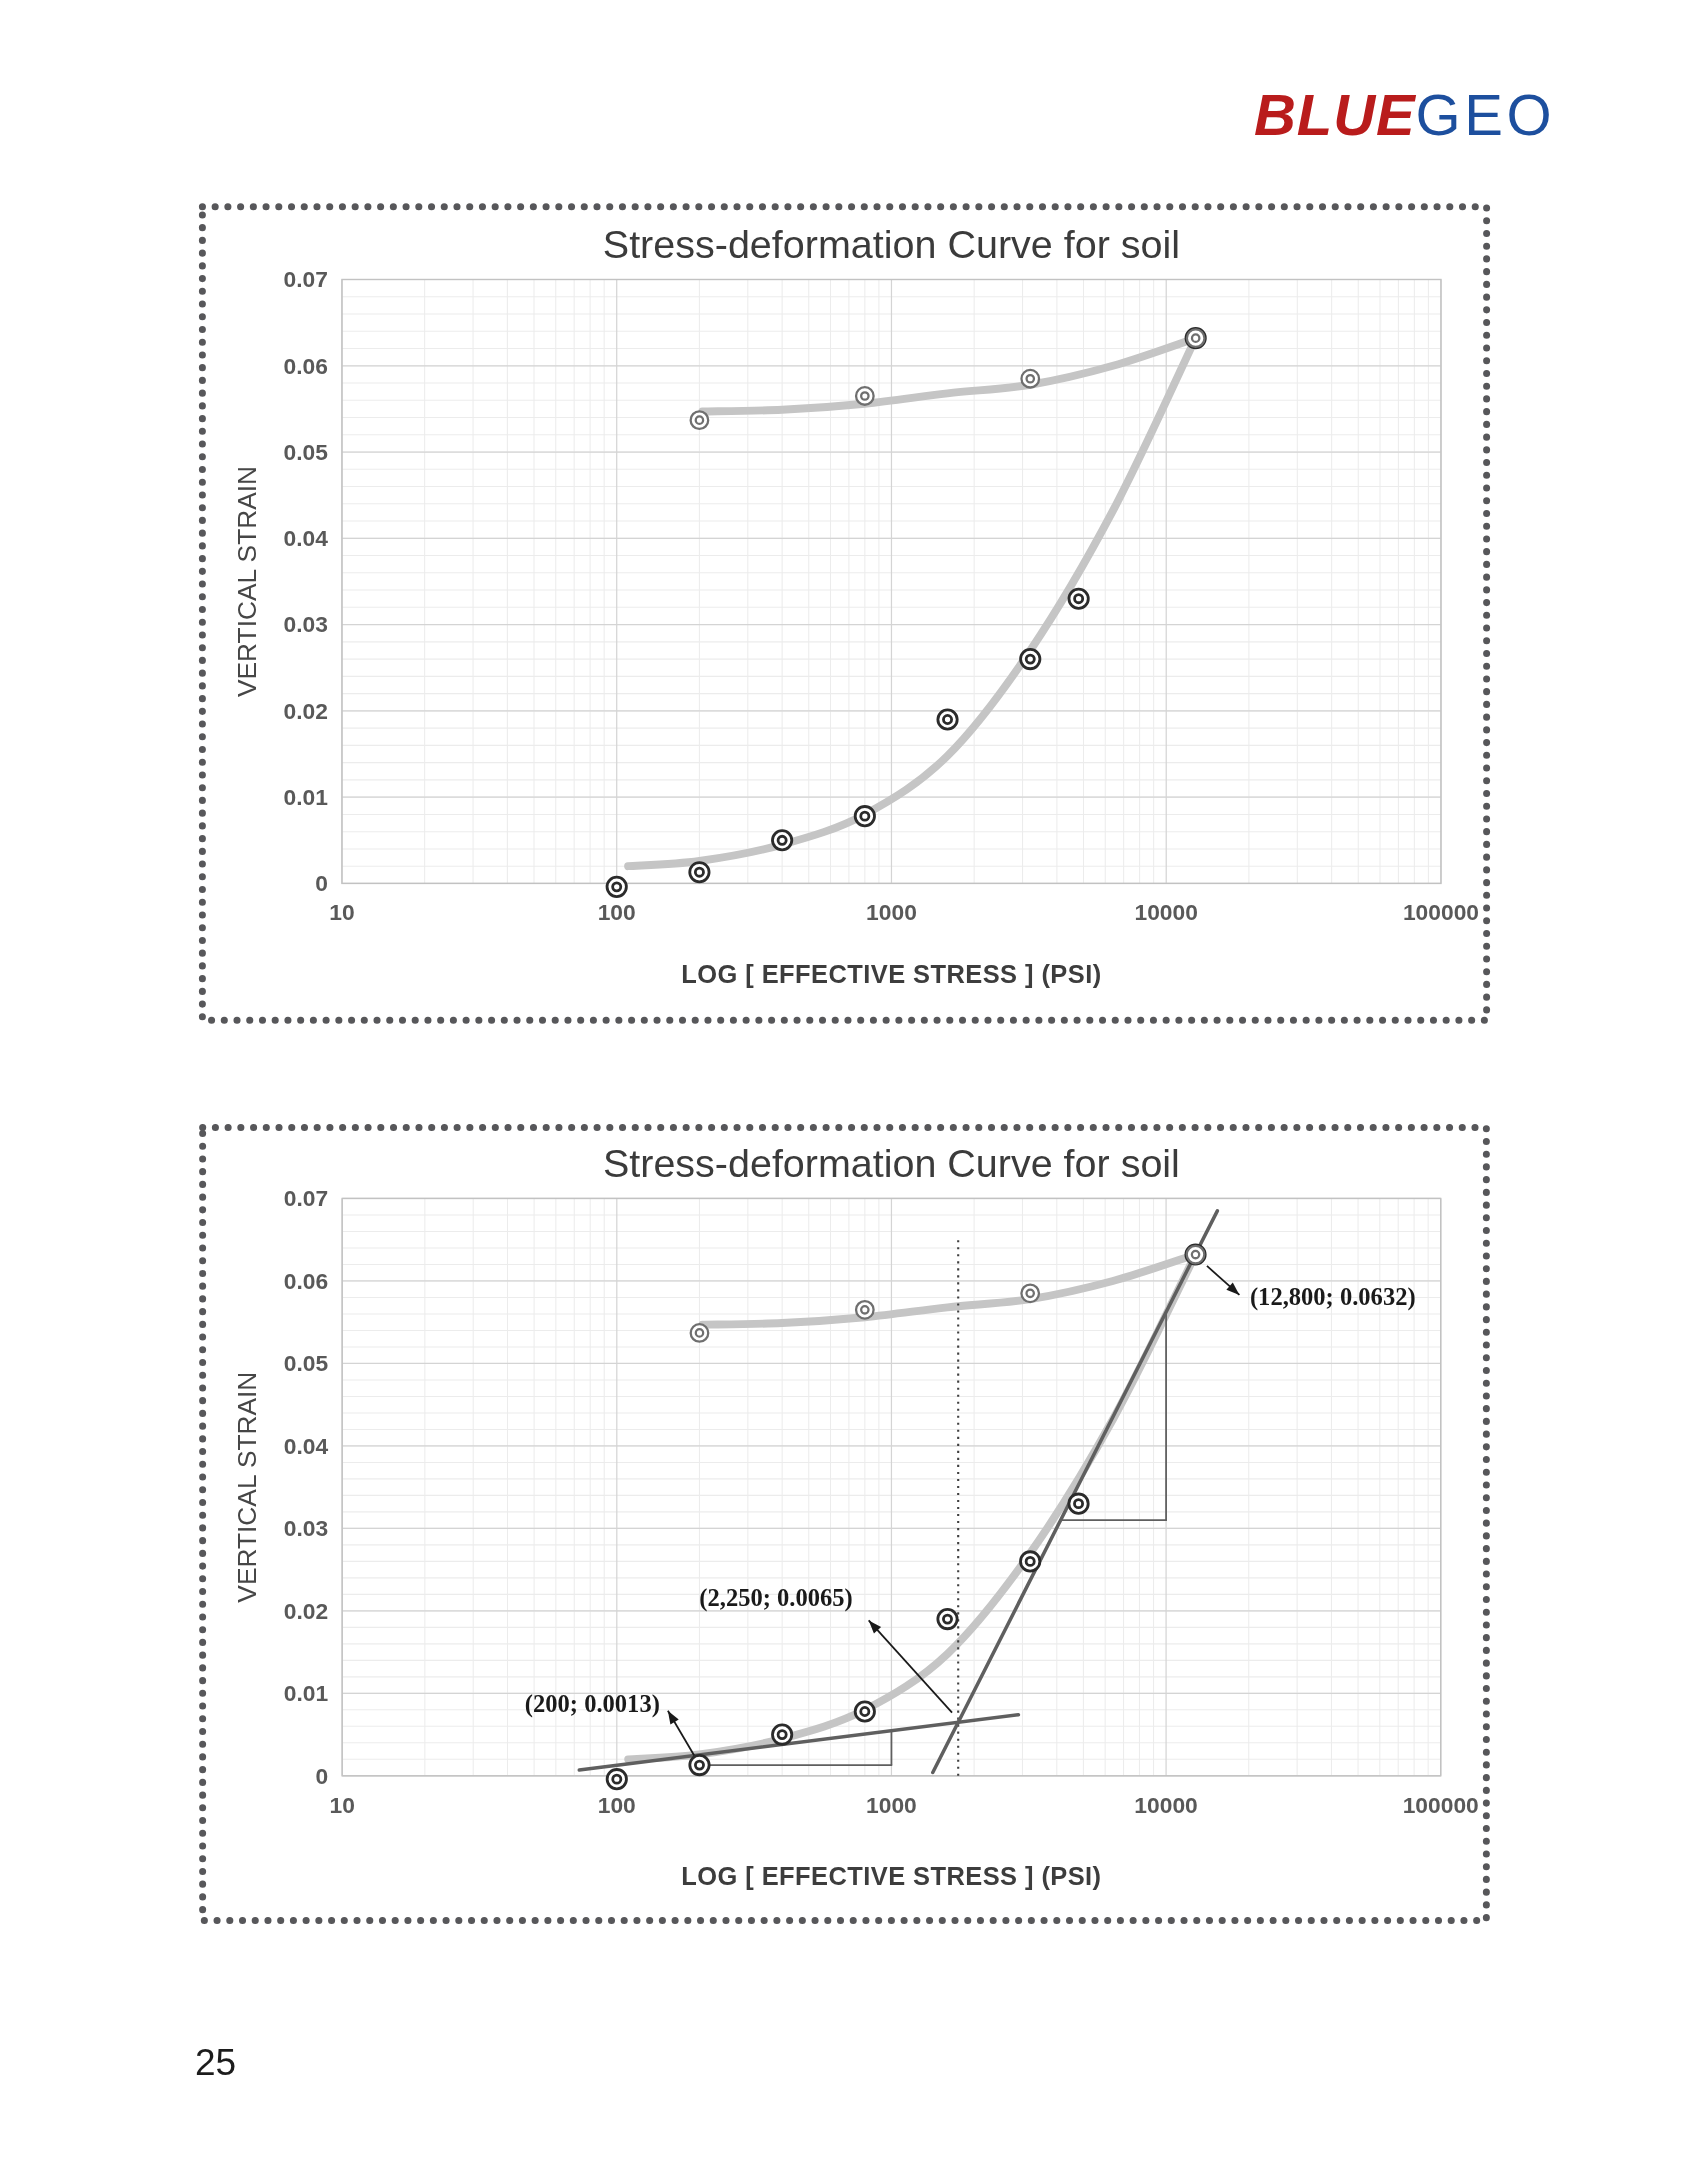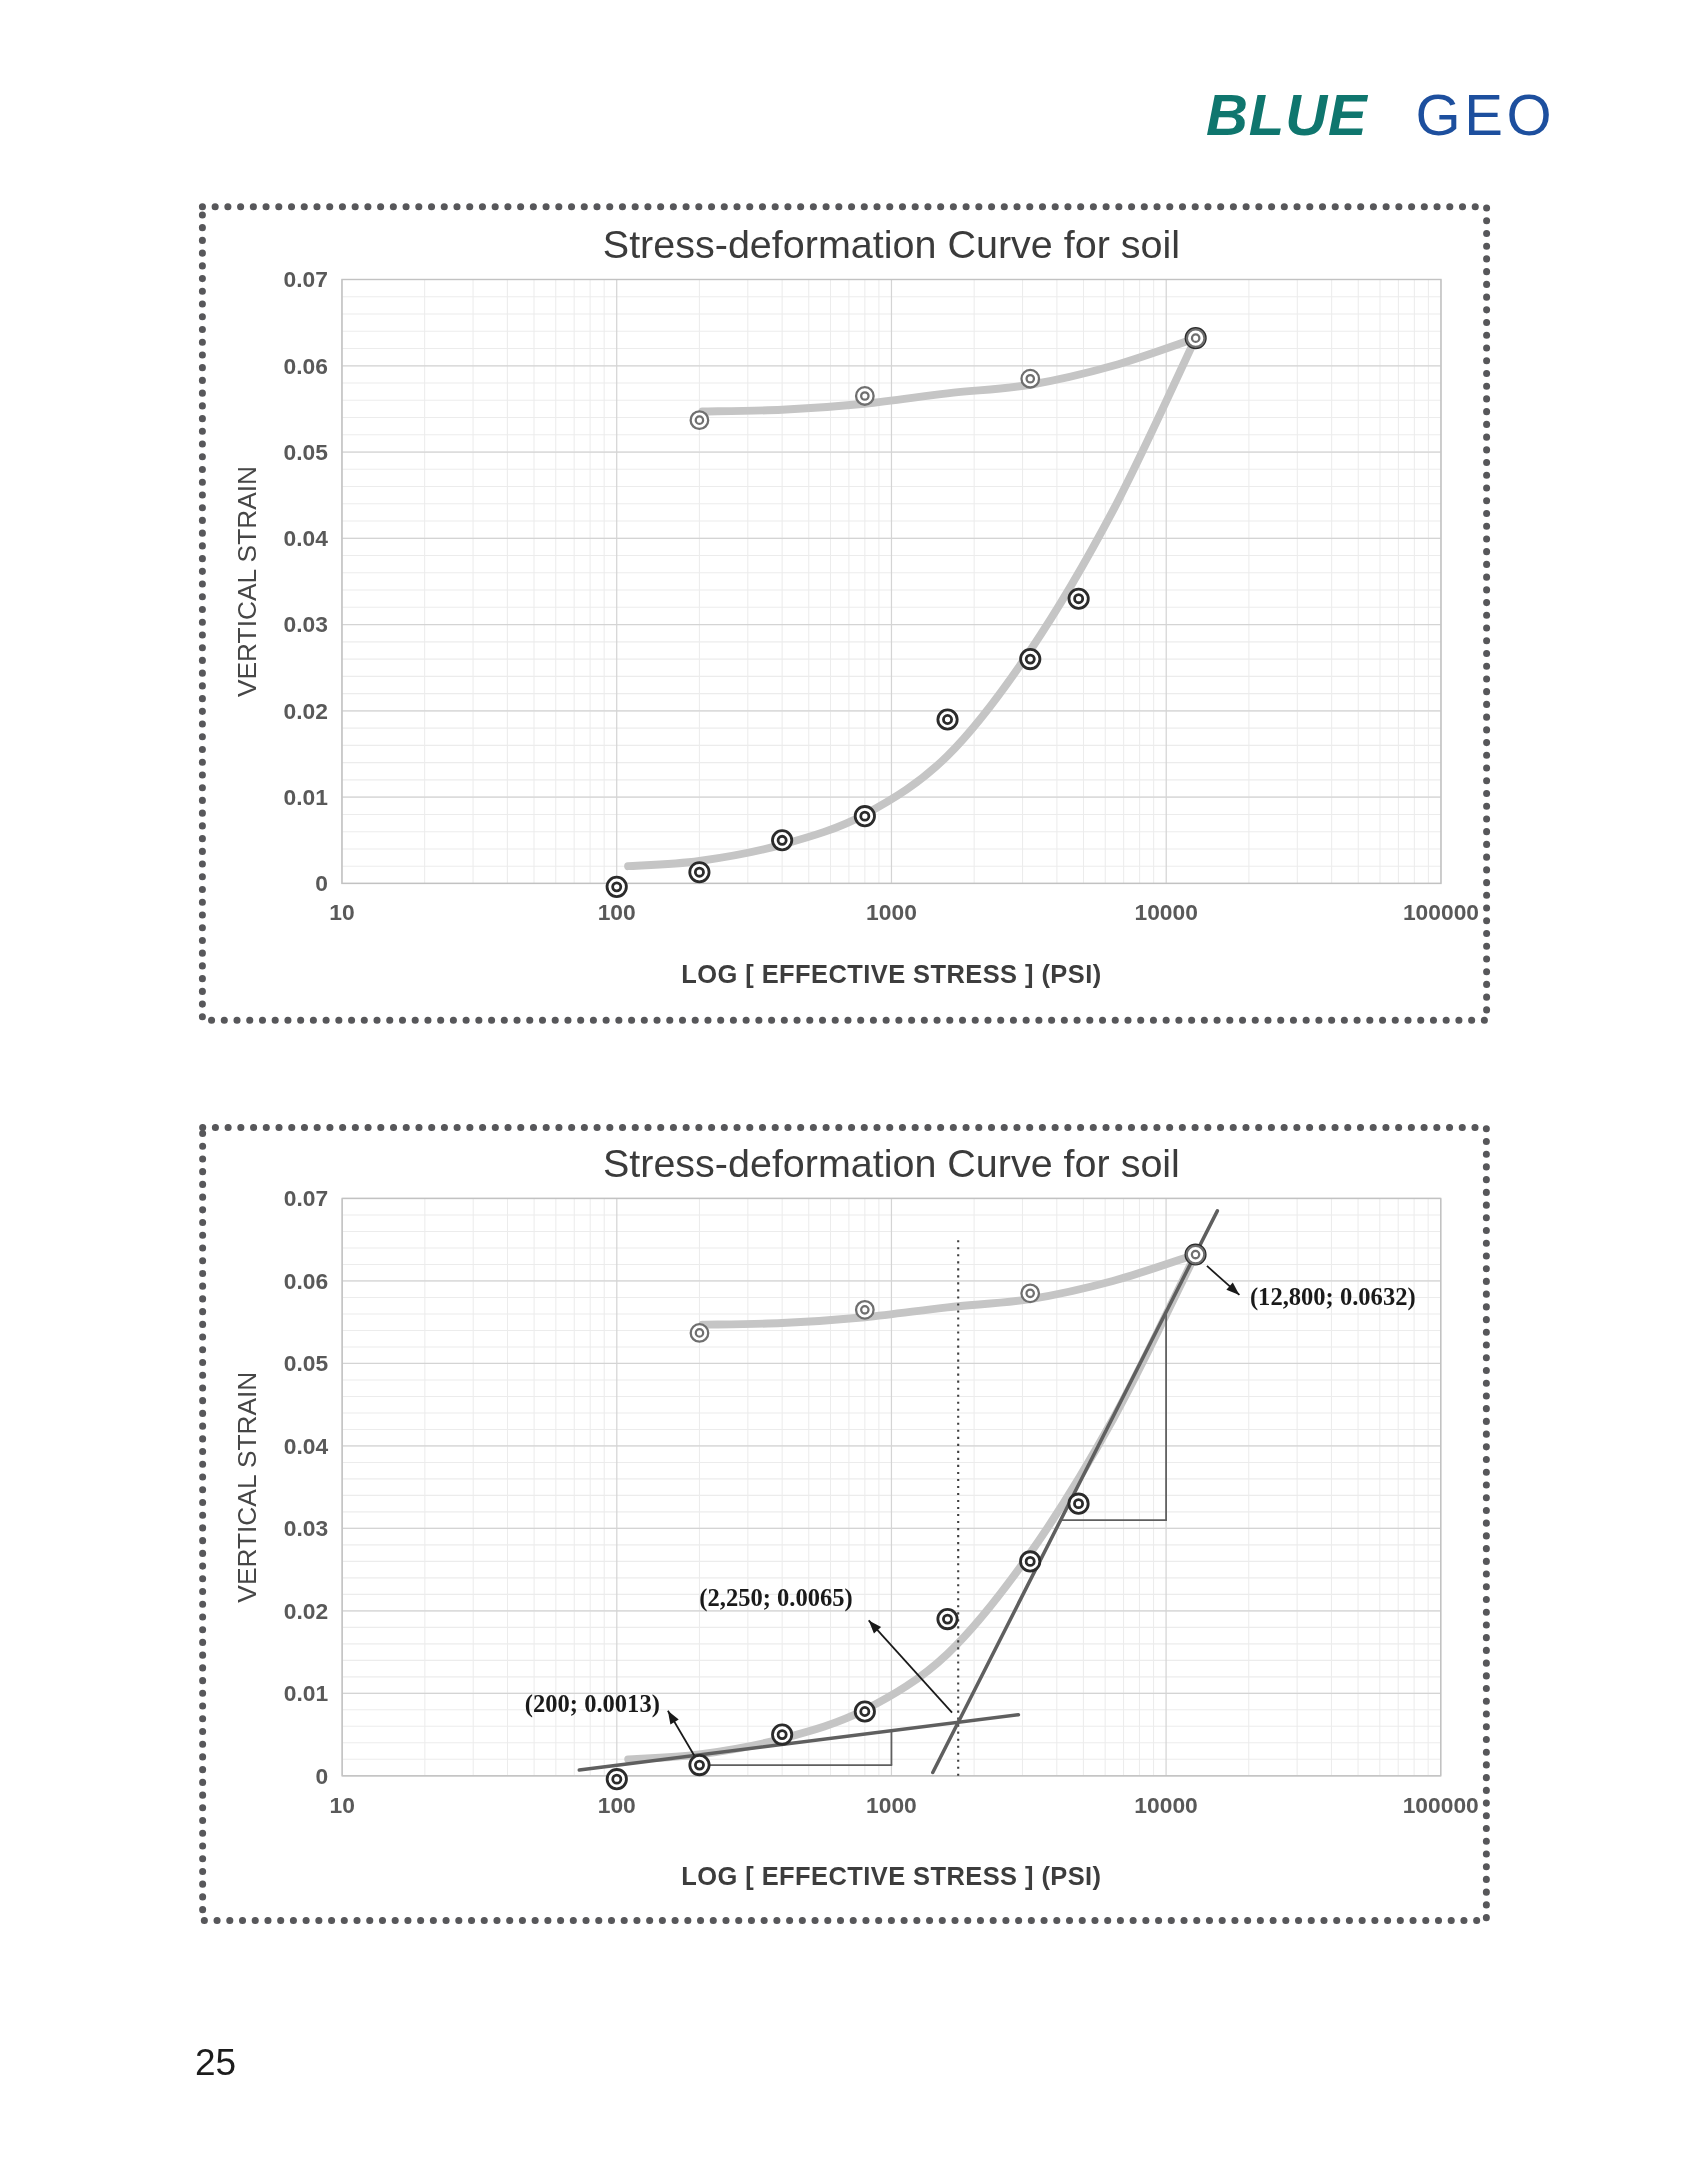--- a/index.html
+++ b/index.html
@@ -10,21 +10,21 @@
   .chart-panel{position:absolute;left:198px;}
   #panel1{top:202px;width:1293px;height:823px;}
   #panel2{top:1123px;width:1293px;height:802px;}
   .chart-panel svg{display:block;width:100%;height:100%;}
   .page-number{position:absolute;left:195px;top:2042px;font-family:Liberation Sans, sans-serif;font-size:37px;color:#1c1c1c;}
 </style>
 </head>
 <body>
 
 <div class="logo">
-  <span class="b" style="color: #0f766e;">BLUE</span><span class="g" style="color: rgb(29, 79, 158); margin-left: 48px;">GEO</span>
+  <span class="b" style="color: #b91c1c;">BLUE</span><span class="g" style="color: rgb(29, 79, 158);">GEO</span>
 </div>
 
 <div id="panel1" class="chart-panel">
   <svg id="svg1" viewBox="0 0 1473 937">
       <g>
         <rect x="5" y="5" width="1463" height="927" fill="none" stroke="#57575a" stroke-width="8" stroke-dasharray="0.1 14.4" stroke-linecap="round"></rect>
       </g>
       <g>
         <line x1="164" y1="756.3428571428572" x2="1416" y2="756.3428571428572" stroke="#ececec" stroke-width="1.2"></line>
         <line x1="164" y1="736.6857142857143" x2="1416" y2="736.6857142857143" stroke="#ececec" stroke-width="1.2"></line>

